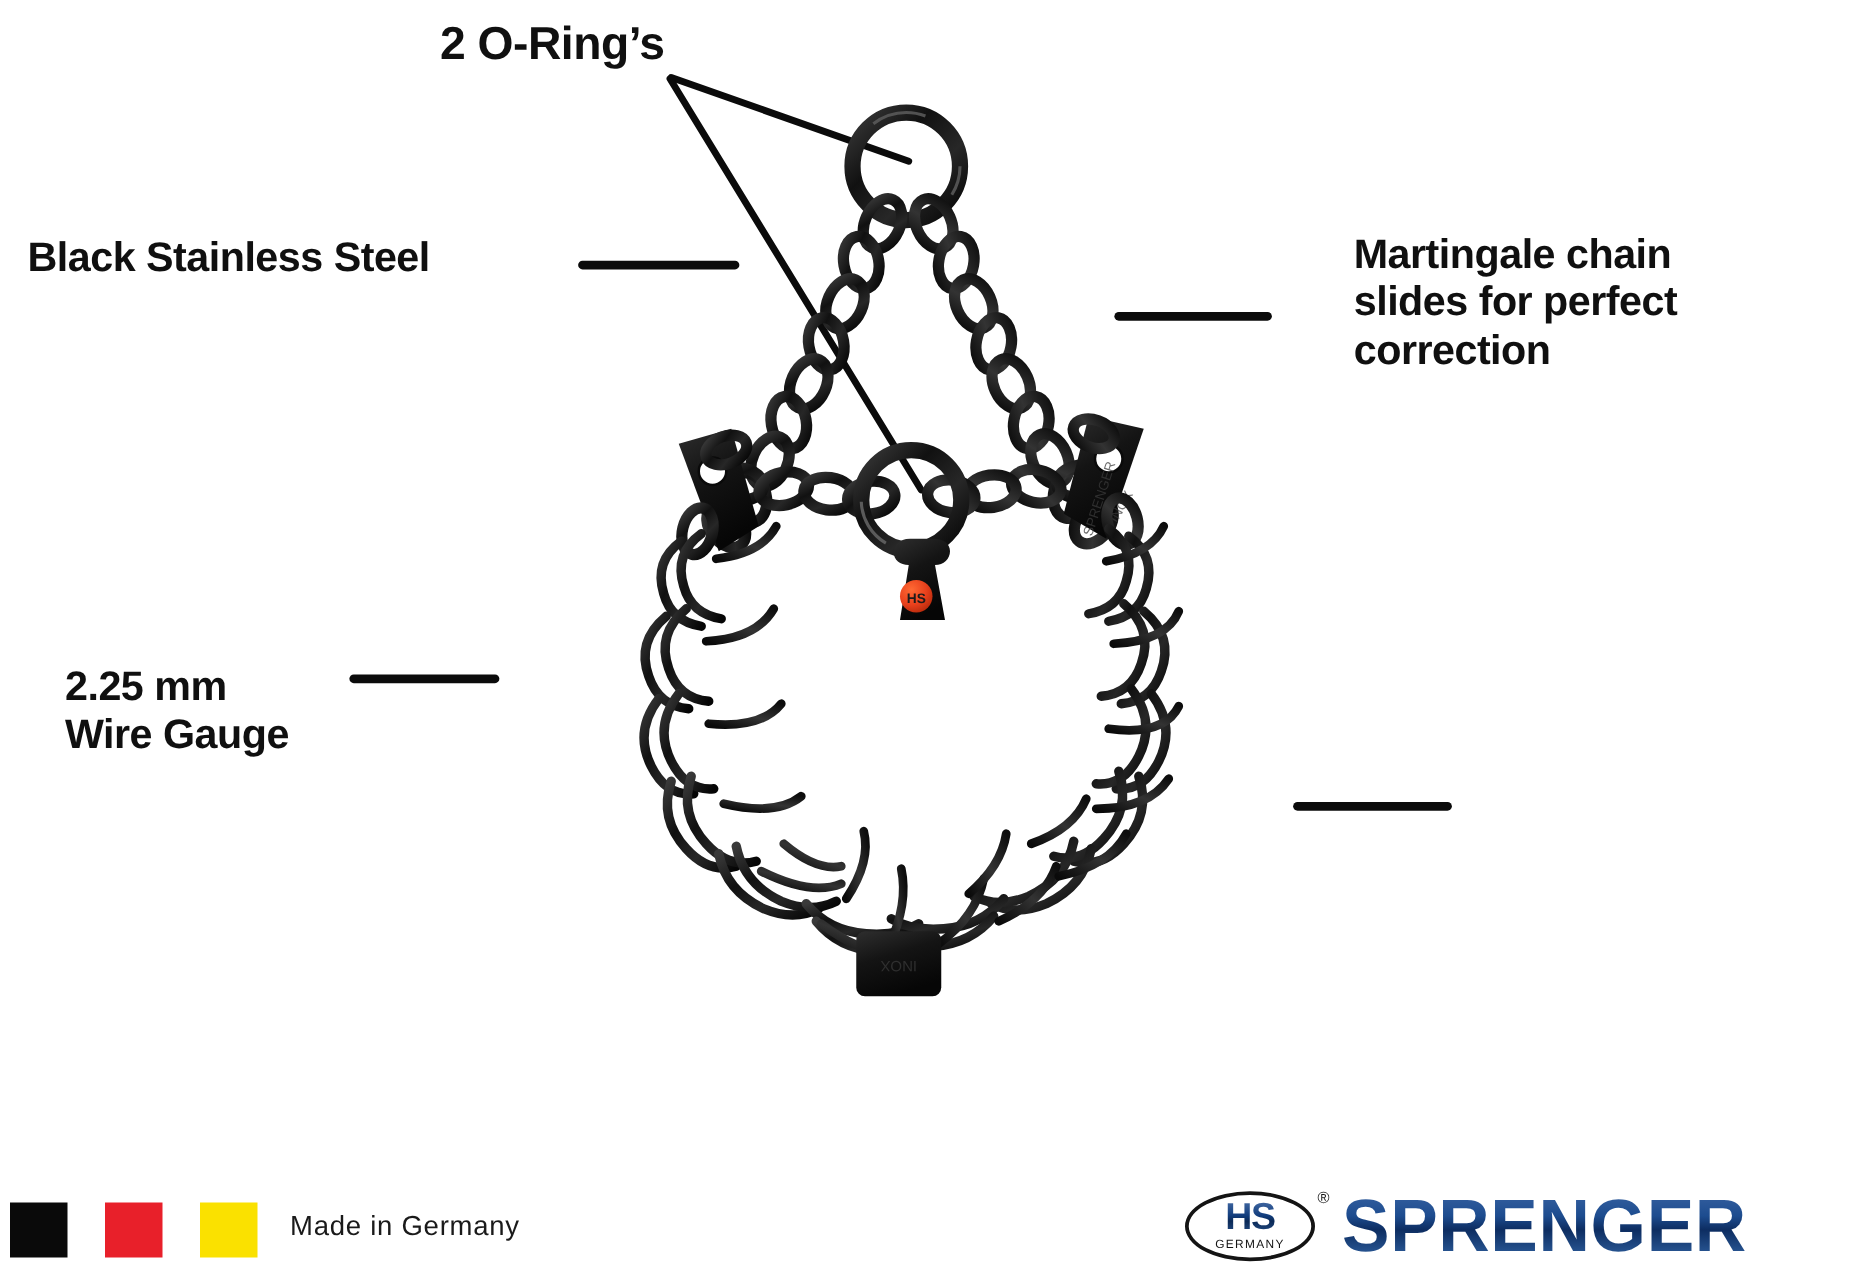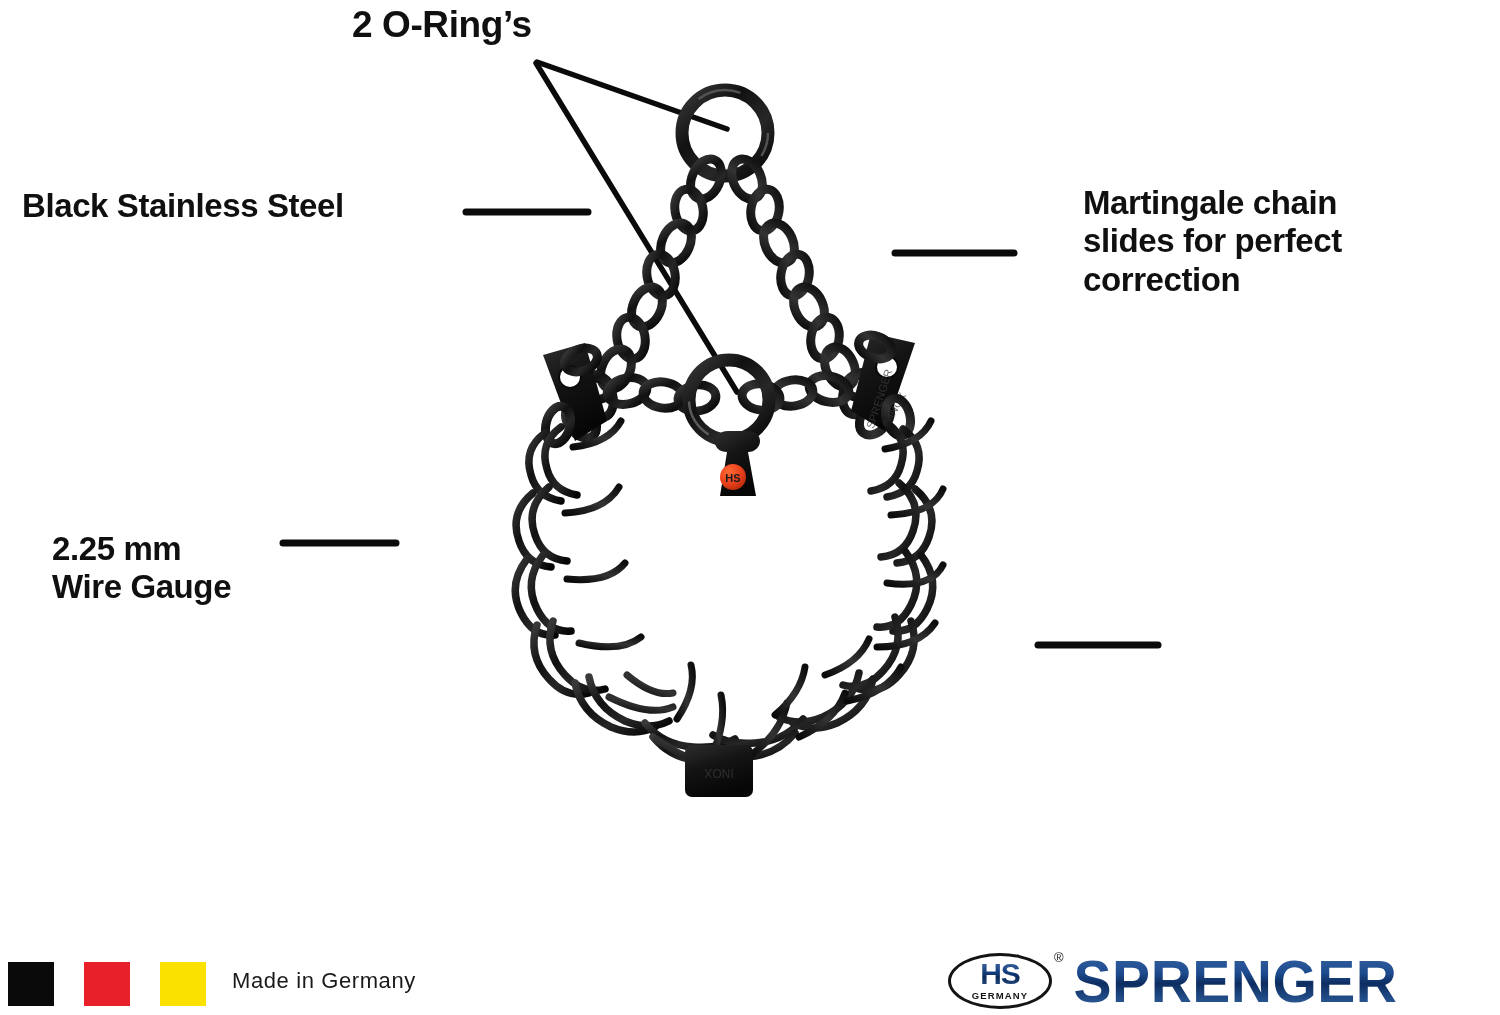--- a/index.html
+++ b/index.html
@@ -18,21 +18,21 @@
   
   .callout {
     position: absolute;
     font-family: "Liberation Sans", sans-serif;
     font-weight: bold;
     color: #101010;
     letter-spacing: -0.4px;
     line-height: 1.16;
     white-space: pre-line;
   }
-  #label-oring  { left: 352px; top: 4px;   font-size: 37px; }
+  #label-oring  { left: 352px; top: 14px;   font-size: 37px; }
   #label-steel  { left: 22px;  top: 187px; font-size: 33px; }
   #label-martin { left: 1083px; top: 184px; font-size: 33px; width: 400px; }
   #label-gauge  { left: 52px;  top: 530px; font-size: 33px; }
   #label-inter  { left: 1040px; top: 618px; font-size: 33px; width: 440px; text-align: right; }
 
   
   #leaders { position: absolute; left: 0; top: 0; width: 1500px; height: 1015px; pointer-events: none; }
 
   
   #footer-flag { position: absolute; left: 8px; top: 962px; display: flex; align-items: center; }
@@ -58,21 +58,21 @@
     font-weight: bold; font-size: 30px;
     line-height: 1;
     letter-spacing: -1px;
     background: linear-gradient(180deg, #4a6fa8 0%, #123d7d 45%, #0b2a57 60%, #2b5590 100%);
     -webkit-background-clip: text; background-clip: text;
     -webkit-text-fill-color: transparent; color: transparent;
     margin-top: -3px;
   }
   #logo-germany {
     font-family: "Liberation Sans", sans-serif;
-    font-weight: bold; font-size: 9.5px;
+    font-weight: normal; font-size: 9.5px;
     letter-spacing: 1.1px; color: #141414;
     margin-top: 1px;
   }
   #logo-reg {
     font-family: "Liberation Sans", sans-serif;
     font-size: 13px; color: #141414;
     align-self: flex-start; margin: 2px 0 0 2px;
   }
   #logo-word {
     font-family: "Liberation Sans", sans-serif;

